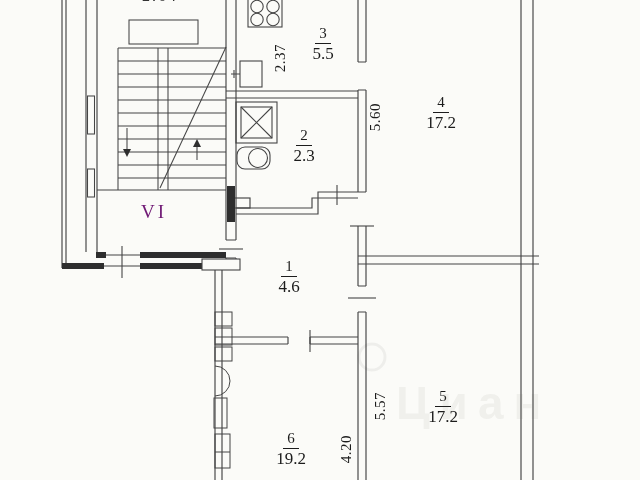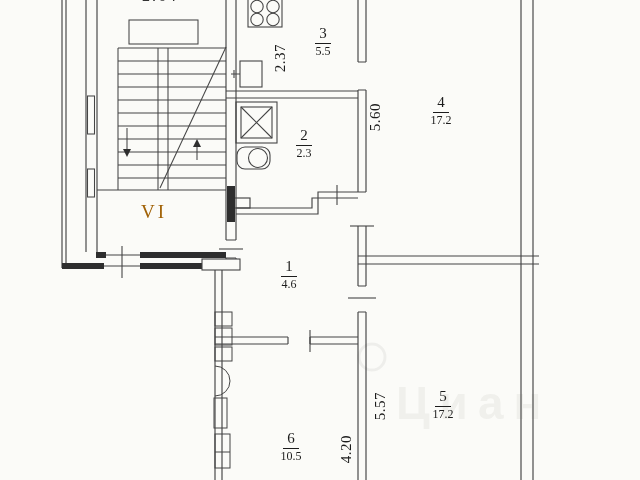--- a/index.html
+++ b/index.html
@@ -14,29 +14,29 @@
   .txt{position:absolute;color:#1f1f1f;}
   .room-label{
     position:absolute;width:60px;
     display:flex;flex-direction:column;align-items:center;
     color:#1c1c1c;line-height:1.05;
   }
   .room-label .num{
     font-size:15px;padding:0 4px 1px 4px;
     border-bottom:1.2px solid #1c1c1c;
   }
-  .room-label .area{font-size:12px;padding-top:1px;}
+  .room-label .area{font-size:17px;padding-top:1px;}
   .dim{
     position:absolute;font-size:15px;letter-spacing:.5px;color:#1c1c1c;
     transform:translate(-50%,-50%) rotate(-90deg);
     white-space:nowrap;
   }
   .vi{
     position:absolute;left:132px;top:201px;width:44px;
-    text-align:center;font-size:19px;letter-spacing:3px;color:#a16207;
+    text-align:center;font-size:19px;letter-spacing:3px;color:#701a75;
   }
   .top-partial{
     position:absolute;left:142px;top:-13px;
     font-size:16px;letter-spacing:2px;color:#333;
   }
   .watermark{
     position:absolute;left:396px;top:376px;
     font-family:"Liberation Sans", sans-serif;
     font-size:46px;font-weight:bold;letter-spacing:10px;
     color:rgba(95,95,85,0.07);
@@ -167,21 +167,21 @@
   <div class="room-label" style="left:411px;top:95px;">
     <span class="num">4</span>
     <span class="area">17.2</span>
   </div>
   <div class="room-label" style="left:259px;top:259px;">
     <span class="num">1</span>
     <span class="area">4.6</span>
   </div>
   <div class="room-label" style="left:261px;top:431px;">
     <span class="num">6</span>
-    <span class="area">10.5</span>
+    <span class="area">19.2</span>
   </div>
   <div class="room-label" style="left:413px;top:389px;">
     <span class="num">5</span>
     <span class="area">17.2</span>
   </div>
 
   <div class="dim" style="left:280px;top:58px;">2.37</div>
   <div class="dim" style="left:375px;top:117px;">5.60</div>
   <div class="dim" style="left:380px;top:406px;">5.57</div>
   <div class="dim" style="left:346px;top:449px;">4.20</div>

